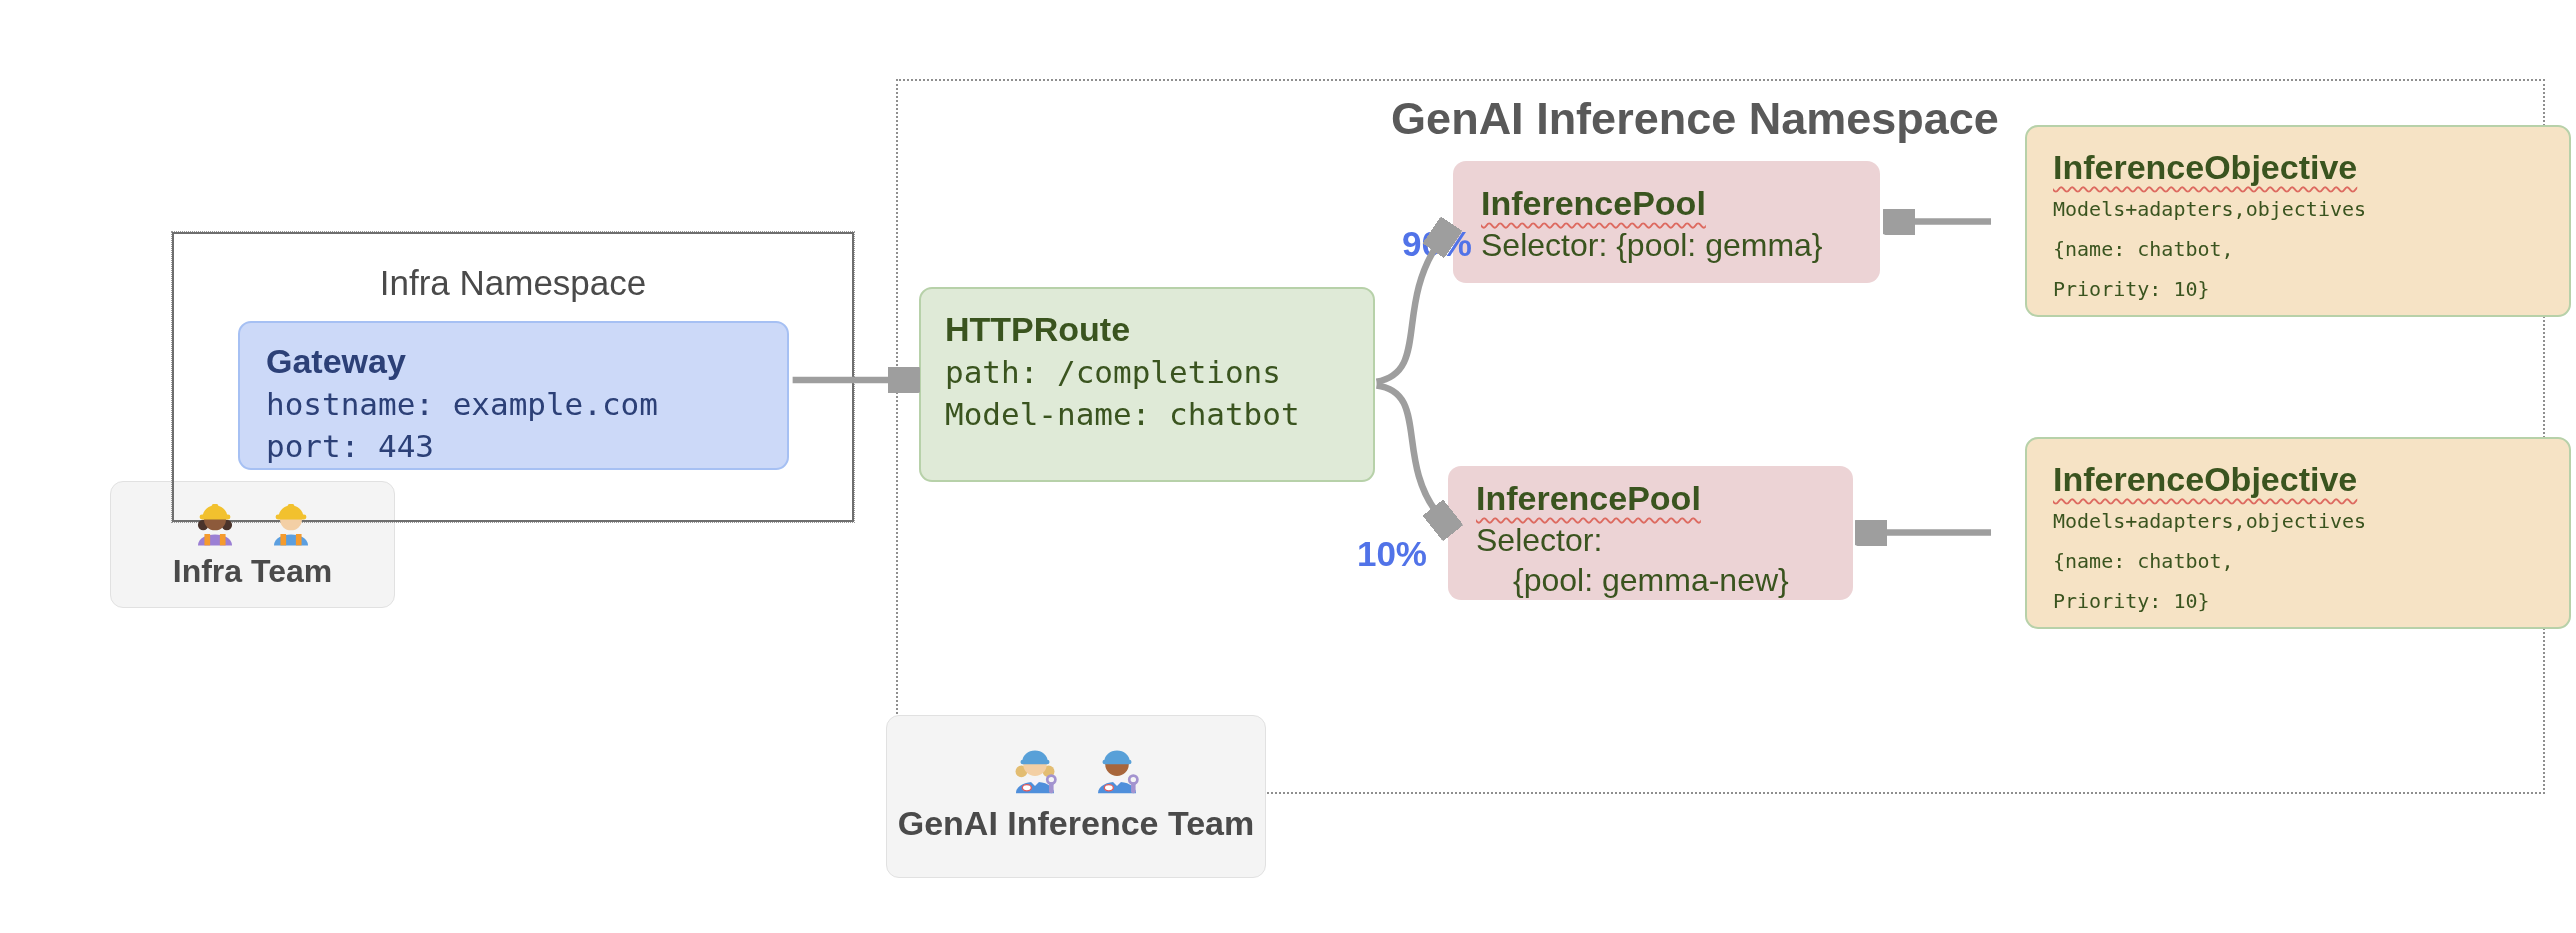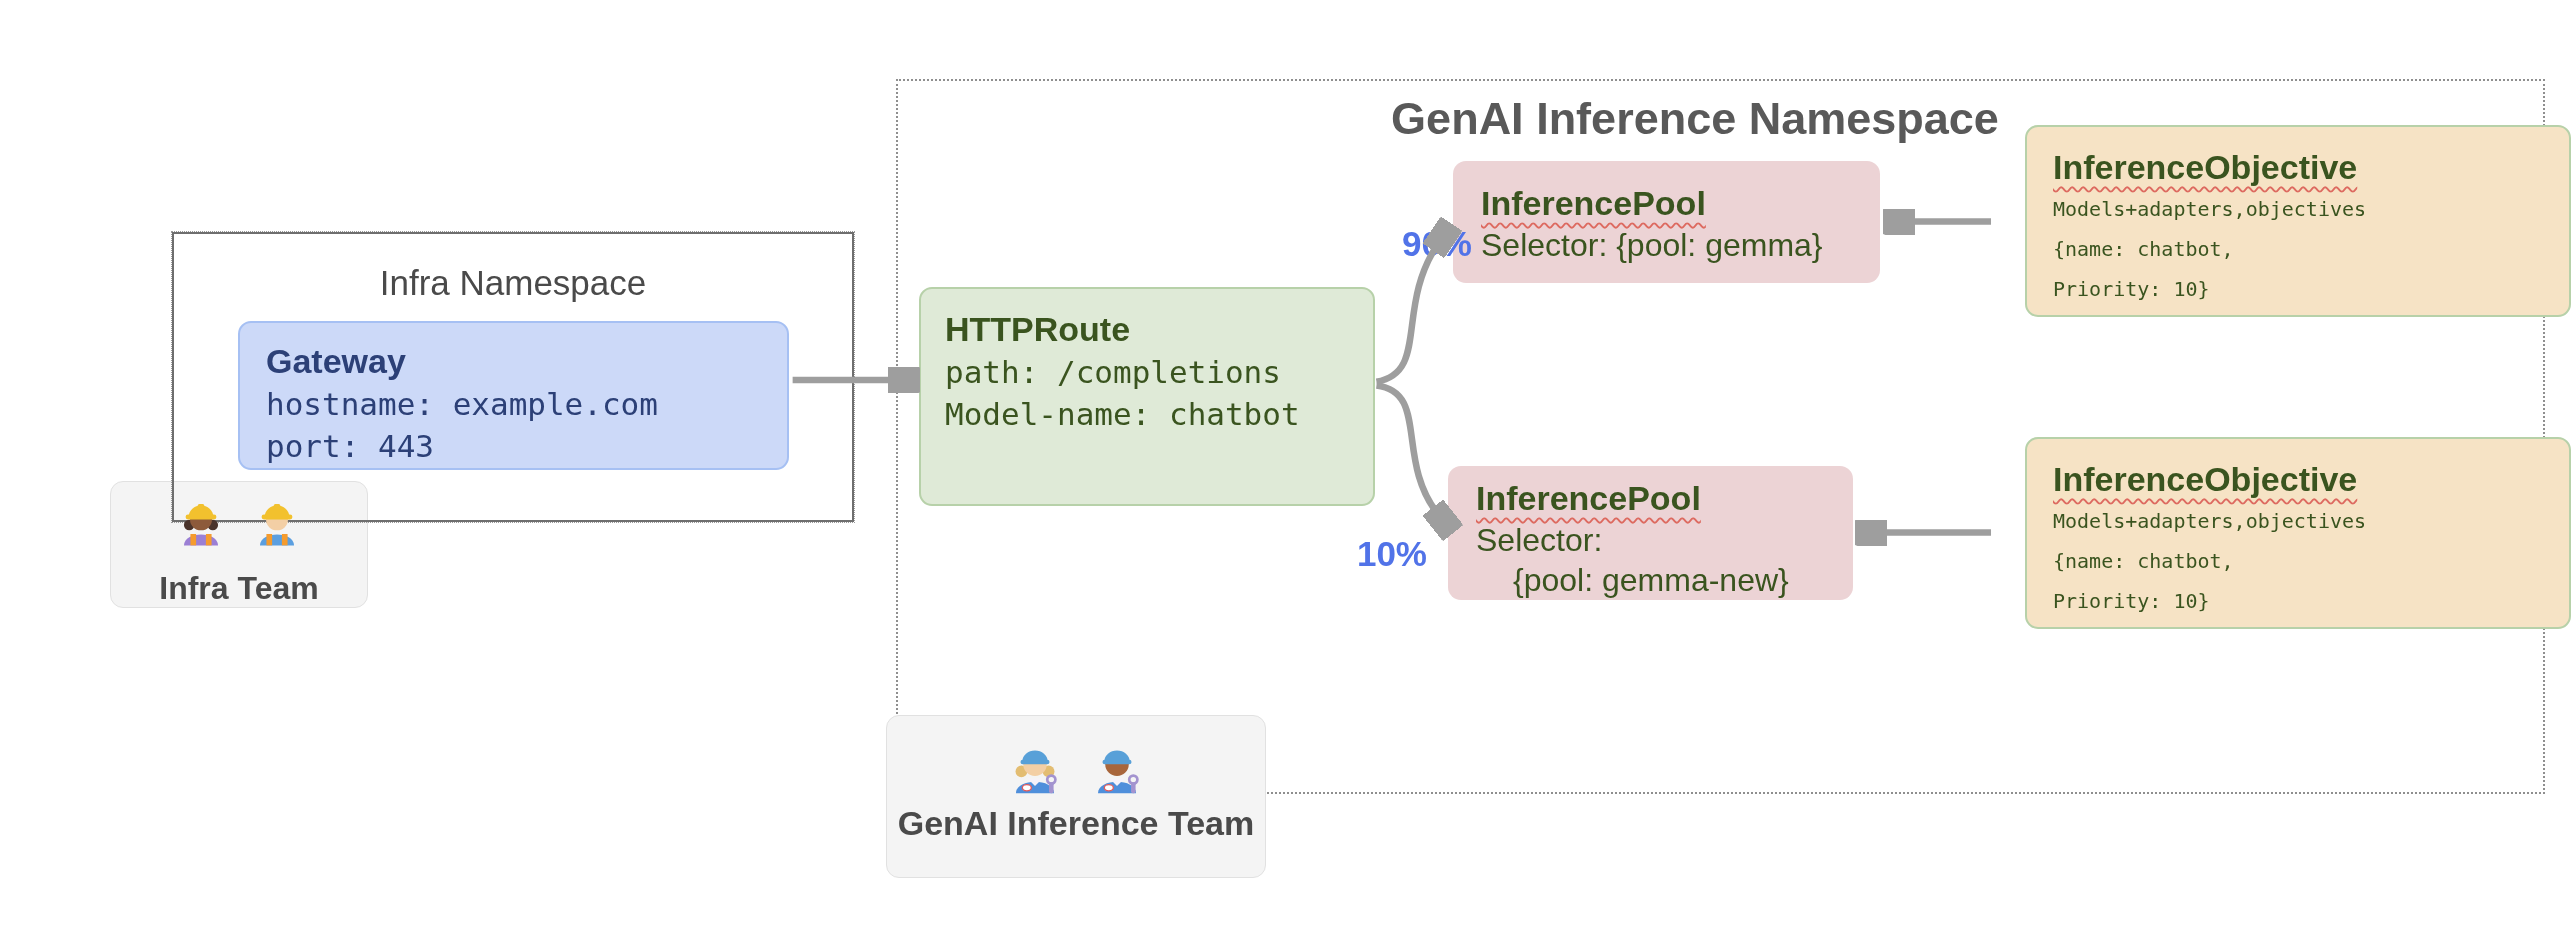--- a/index.html
+++ b/index.html
@@ -41,21 +41,21 @@
     text-decoration:underline wavy #dd6a60;
     text-decoration-thickness:1.9px; text-underline-offset:6.5px;
   }
 
   .gateway {
     left:238px; top:321px; width:551px; height:149px;
     background:#ccd9f8; border:2.8px solid #a6c0f3;
     padding:17px 0 0 26px; color:#2c4077;
   }
   .httproute {
-    left:919px; top:287px; width:456px; height:219px;
+    left:919px; top:287px; width:456px; height:195px;
     background:#dfead7; border:2.8px solid #b7d1a9;
     padding:18.6px 0 0 24px; color:#3a541f;
   }
   .pool-top {
     left:1453px; top:161px; width:427px; height:122px;
     background:#ecd3d5; padding:21.4px 0 0 28px; color:#3a541f;
   }
   .pool-bottom {
     left:1448px; top:466px; width:405px; height:134px;
     background:#ecd3d5; padding:11.2px 0 0 28px; color:#3a541f;
@@ -68,21 +68,21 @@
   }
   .obj-top { top:125px; }
   .obj-bottom { top:437px; }
   .objective .mono { font-size:20px; line-height:40px; }
 
   
   .team {
     background:#f4f4f4; border:1.9px solid #e1e1e1; border-radius:13px;
     display:flex; flex-direction:column; align-items:center;
   }
-  .team-infra { left:110px; top:481px; width:258px; height:127px; padding-top:13px;justify-content:space-between; }
+  .team-infra { left:110px; top:481px; width:285px; height:127px; padding-top:13px; }
   .team-genai { left:866px; top:715px; width:380px; height:163px; padding-top:20.5px;margin-left:20px; }
   .team-icons { display:flex; gap:24px; position:relative; z-index:5; }
   .team-label { font-weight:bold; color:#4a4a4a; margin-top:5.6px; }
   .team-infra .team-label { font-size:32px; }
   .team-genai .team-label { font-size:34px; margin-top:9.3px; }
 
   
   .pct { font-size:35px; font-weight:bold; color:#5173e8; text-align:right; }
   .pct-90 { left:1368px; top:224px; width:104px; }
   .pct-10 { left:1326px; top:534px; width:101px; }

